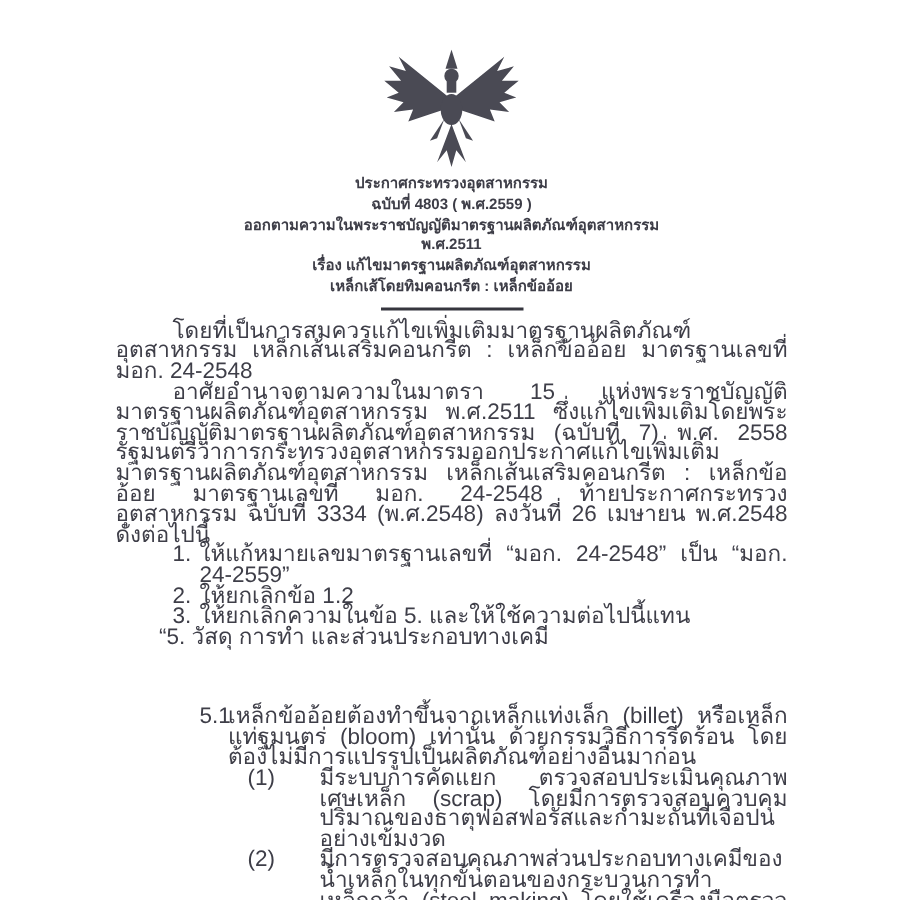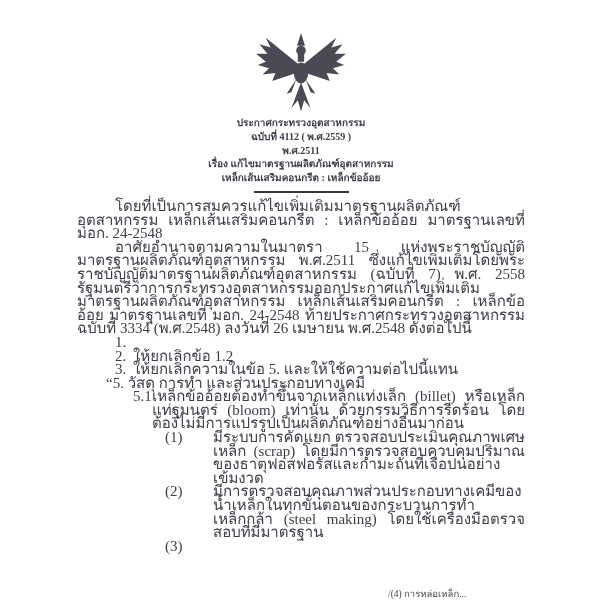--- a/index.html
+++ b/index.html
@@ -1,33 +1,33 @@
 <!DOCTYPE html>
 <html><head>
 <meta charset="utf-8">
 <style>
   html,body { margin:0; padding:0; background:#ffffff; }
   .page {
     position:relative; width:600px; height:600px; background:#ffffff;
-    font-family:Liberation Serif, serif;
+    font-family:Liberation Sans, sans-serif;
     color:#3e3e48; overflow:hidden; box-sizing:border-box;
     padding:33px 75px 0 77px;
   }
   .emblem-wrap { display:flex; justify-content:center; height:80px; }
   .title-block { text-align:center; font-size:10px; line-height:13.8px; margin-top:3px; font-weight:bold; color:#3d3d47; }
   .title-line { white-space:nowrap; }
   .divider { width:95px; border-top:2px solid #35353e; margin:6px auto 7px auto; }
   .body-text { font-size:15px; line-height:13.6px; text-align:justify; }
   .para { white-space:pre-line; text-indent:38px; margin:0; }
   .list { margin-top:0; }
   .li-row { display:flex; }
   .li-no { flex:none; width:18px; margin-left:38px; }
   .li-text { flex:1; white-space:pre-line; }
   .q-header { margin-left:29px; white-space:pre-line; }
-  .q-row { display:flex; }
+  .q-row { display:flex;margin-top:40px; }
   .q-no { flex:none; width:19px; margin-left:56px; }
   .q-text { flex:1; white-space:pre-line; }
   .s-row { display:flex; }
   .s-no { flex:none; width:24px; margin-left:88px; }
   .s-text { flex:1; white-space:pre-line;margin-left:24px; }
   .footer-note { font-size:9.5px; margin-top:33px; margin-left:311px; color:#3e3e48; }
   .garuda { fill:#4a4a54; }
 </style>
 </head>
 <body>
@@ -50,36 +50,38 @@
 
       <path d="M54,58 L42,76 L48,74 Z"></path>
       <path d="M66,58 L78,76 L72,74 Z"></path>
 
       <polygon points="60,62 48,94 56,84 60,98 64,84 72,94"></polygon>
     </svg>
   </div>
 
   <div class="title-block">
     <div class="title-line">ประกาศกระทรวงอุตสาหกรรม</div>
-    <div class="title-line">ฉบับที่ 4112 ( พ.ศ.2559 )</div>
+    <div class="title-line">ฉบับที่ 4803 ( พ.ศ.2559 )</div>
+    <div class="title-line">ออกตามความในพระราชบัญญัติมาตรฐานผลิตภัณฑ์อุตสาหกรรม</div>
     <div class="title-line">พ.ศ.2511</div>
     <div class="title-line">เรื่อง แก้ไขมาตรฐานผลิตภัณฑ์อุตสาหกรรม</div>
-    <div class="title-line">เหล็กเส้นเสริมคอนกรีต : เหล็กข้ออ้อย</div>
+    <div class="title-line">เหล็กเส้โดยทิมคอนกรีต : เหล็กข้ออ้อย</div>
   </div>
 
   <div class="divider"></div>
 
   <div class="body-text">
 
     <p class="para">โดยที่เป็นการสมควรแก้ไขเพิ่มเติมมาตรฐานผลิตภัณฑ์อุตสาหกรรม เหล็กเส้นเสริมคอนกรีต : เหล็กข้ออ้อย มาตรฐานเลขที่ มอก. 24-2548</p>
     <p class="para">อาศัยอำนาจตามความในมาตรา 15 แห่งพระราชบัญญัติมาตรฐานผลิตภัณฑ์อุตสาหกรรม พ.ศ.2511 ซึ่งแก้ไขเพิ่มเติมโดยพระราชบัญญัติมาตรฐานผลิตภัณฑ์อุตสาหกรรม (ฉบับที่ 7) พ.ศ. 2558 รัฐมนตรีว่าการกระทรวงอุตสาหกรรมออกประกาศแก้ไขเพิ่มเติมมาตรฐานผลิตภัณฑ์อุตสาหกรรม เหล็กเส้นเสริมคอนกรีต : เหล็กข้ออ้อย มาตรฐานเลขที่ มอก. 24-2548 ท้ายประกาศกระทรวงอุตสาหกรรม ฉบับที่ 3334 (พ.ศ.2548) ลงวันที่ 26 เมษายน พ.ศ.2548 ดังต่อไปนี้</p>
 
     <div class="list">
       <div class="li-row">
         <span class="li-no">1.</span>
+        <span class="li-text">ให้แก้หมายเลขมาตรฐานเลขที่ “มอก. 24-2548” เป็น “มอก. 24-2559”</span>
       </div>
       <div class="li-row">
         <span class="li-no">2.</span>
         <span class="li-text">ให้ยกเลิกข้อ 1.2</span>
       </div>
       <div class="li-row">
         <span class="li-no">3.</span>
         <span class="li-text">ให้ยกเลิกความในข้อ 5. และให้ใช้ความต่อไปนี้แทน</span>
       </div>
     </div>

